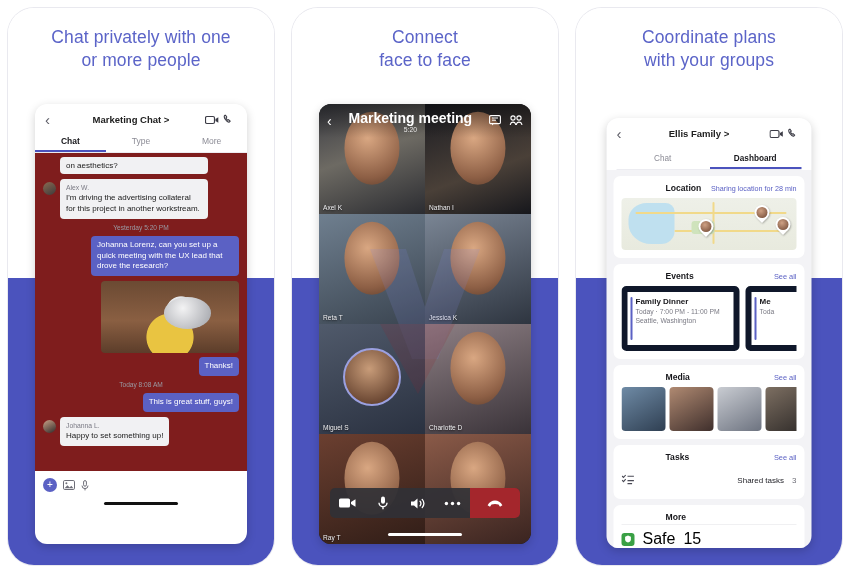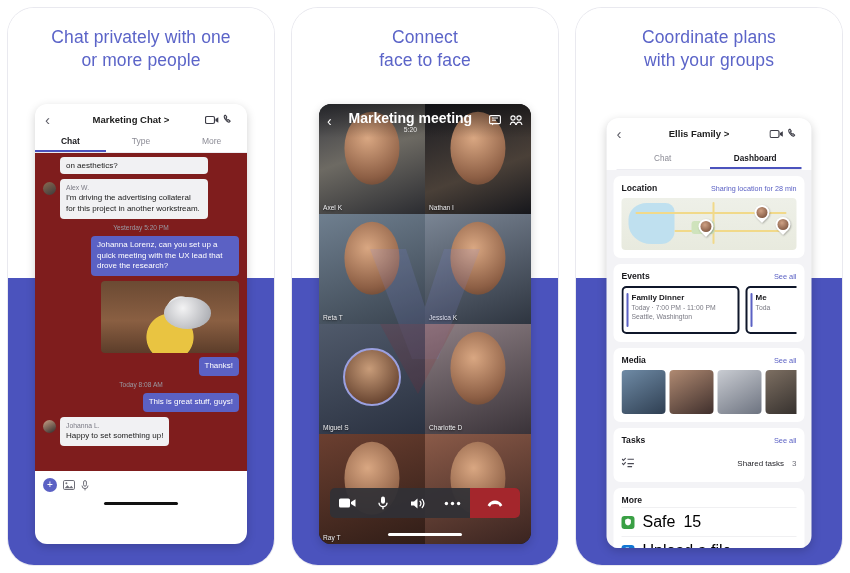--- a/index.html
+++ b/index.html
@@ -117,34 +117,34 @@
   .controls .c { flex:1; display:flex; align-items:center; justify-content:center; color:#fff; }
   .hangup { width:50px; height:30px; border-radius:0 5px 5px 0; background:#a4262c;
             display:flex; align-items:center; justify-content:center; color:#fff; }
   .watermark { position:absolute; z-index:4; inset:0; display:flex; align-items:center;
                justify-content:center; pointer-events:none; }
 
   
   .dash-head { background:#fff; padding:8px 10px 0; }
   .card { background:#fff; border-radius:7px; margin:6px 7px 0; padding:7px 8px 8px; }
   .sec-head { display:flex; align-items:center; justify-content:space-between; margin-bottom:5px; }
-  .sec-title { font-size:8.6px; font-weight:700; color:#17171b; }
+  .sec-title { font-size:8.6px; font-weight:700; color:#17171b;margin-left:44px; }
   .sec-link { font-size:7.4px; color:#5b61c4; }
   .sec-note { font-size:7.2px; color:#5b61c4; }
   .map { height:52px; border-radius:4px; position:relative; overflow:hidden;
     background:linear-gradient(180deg,#eef0e8,#e8eade);}
   .map .water{position:absolute; left:4%; top:10%; width:26%; height:78%; background:#bfe0ef; border-radius:40% 20% 30% 50%;}
   .map .rd{position:absolute; background:#f1d98a; height:2.2px; border-radius:2px;}
   .map .park{position:absolute; background:#cfe3bc; border-radius:3px;}
   .pin{position:absolute; width:15px; height:15px; border-radius:50% 50% 50% 0;
        transform:rotate(-45deg); background:#fff; box-shadow:0 1px 2px rgba(0,0,0,.3);}
   .pin i{display:block; width:11px; height:11px; margin:2px; border-radius:50%; transform:rotate(45deg);
        background:radial-gradient(circle at 40% 35%,#cfa184,#6d4632);}
   .evrow { display:flex; gap:6px; overflow:hidden; }
-  .ev { flex:0 0 118px; border:2px solid #0f172a; border-radius:5px; padding:5px 6px 12px 8px; position:relative; }
+  .ev { flex:0 0 118px; border:6px solid #0f172a; border-radius:5px; padding:5px 6px 21px 8px; position:relative; }
   .ev:before{content:""; position:absolute; left:3px; top:5px; bottom:5px; width:2.4px; background:#5b61c4; border-radius:2px;}
   .ev b{display:block; font-size:8px; color:#17171b;}
   .ev s{display:block; text-decoration:none; font-size:6.8px; color:#7a7a84; margin-top:2px;}
   .media { display:flex; gap:4px; overflow:hidden; }
   .thumb { flex:0 0 44px; height:44px; border-radius:4px; }
   .m1{background:linear-gradient(150deg,#6f8ba6,#2f3f52);}
   .m2{background:linear-gradient(150deg,#b08a72,#3f2f2c);}
   .m3{background:linear-gradient(150deg,#c9ccd2,#6d7380);}
   .m4{background:linear-gradient(150deg,#7d6f62,#2e2a28);}
   .taskrow { display:flex; align-items:center; gap:8px; padding:4px 0 2px; }

